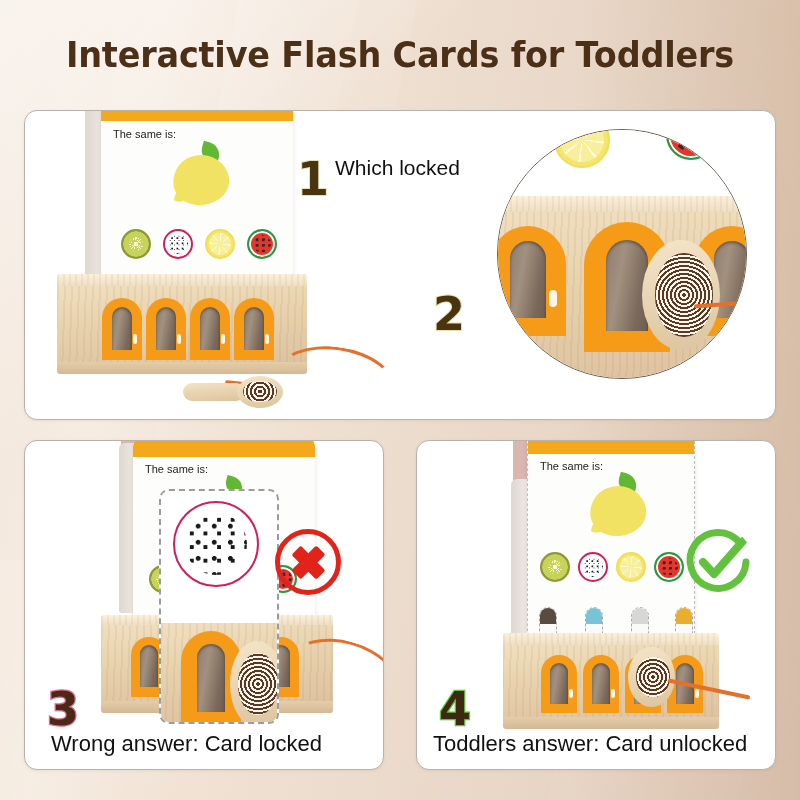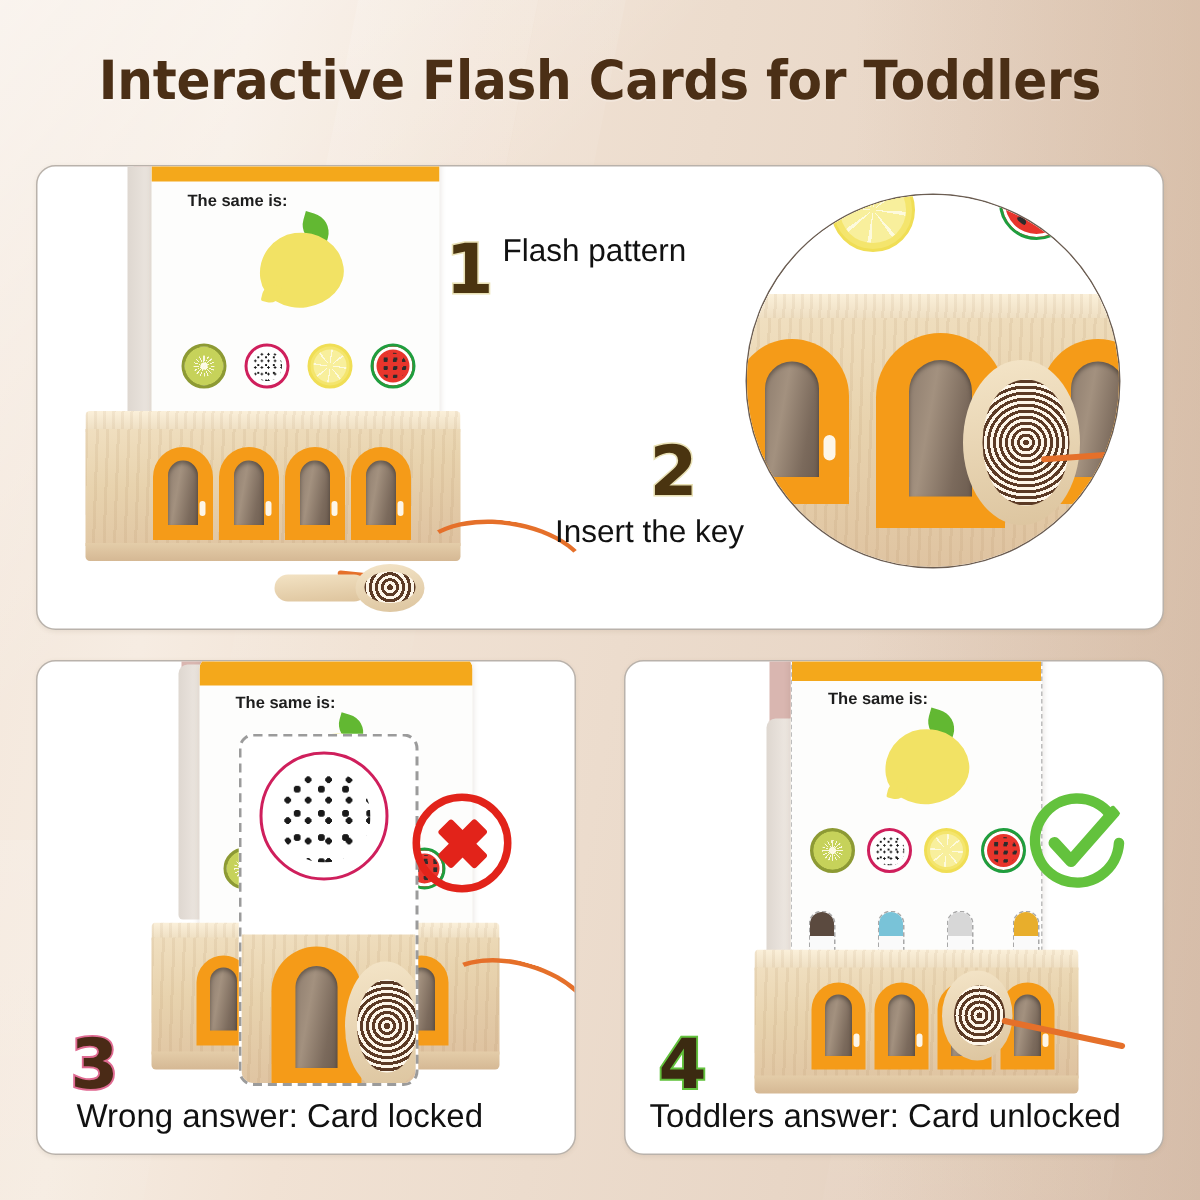--- a/index.html
+++ b/index.html
@@ -101,25 +101,24 @@
     box-shadow: 0 1px 4px rgba(120,100,80,0.18);
     overflow: hidden;
   }
   .card .card-head {
     position: absolute; left: 0; right: 0; top: 0;
     background: #F4A81B;
     border-radius: 9px 9px 0 0;
   }
   .card .card-label {
     position: absolute;
-    font-weight: 700;
+    font-weight: 400;
     color: #1d1d1d;
     font-family: "Liberation Sans", sans-serif;
     white-space: nowrap;
-    margin-left: 12px;
   }
   .card-edge {
     position: absolute;
     background: linear-gradient(90deg, #ded7d0, #f2ece6);
     border-radius: 6px 0 0 3px;
   }
   .card-edge-pink {
     position: absolute;
     background: #d9b6b0;
     border-radius: 5px 5px 0 0;
@@ -353,25 +352,24 @@
   <div class="cord" style="left:250px; top:236px; width:120px; height:68px; transform:rotate(8deg);"></div>
   <div class="cord-line" style="left:200px; top:272px; width:56px; transform:rotate(6deg);"></div>
   <div class="key" style="left:158px; top:265px; width:100px; height:32px;">
     <div class="handle"></div>
     <div class="disc"></div>
     <div class="rings"></div>
   </div>
 
   <div class="step s1" style="left:272px; top:45px;">1</div>
   <div class="step-text" style="left:310px; top:45px; width:190px;">
-    <div>Flash pattern</div>
+    <div>Which locked</div>
   </div>
 
   <div class="step s2" style="left:408px; top:180px;">2</div>
-  <div class="step-text" style="left:345px; top:232px; width:190px;">Insert the key</div>
 
   <div class="magnifier" style="left:472px; top:18px; width:250px; height:250px;">
     <div style="position:absolute; left:0; right:0; top:0; height:80px; background:#fff;"></div>
     <div class="fruit lemonslice" style="left:56px; top:-18px; width:56px; height:56px;"></div>
     <div class="fruit watermelon" style="left:168px; top:-20px; width:50px; height:50px;"></div>
 
     <div class="wood-top" style="position:absolute; left:0; right:0; top:66px; height:18px;"></div>
     <div class="wood" style="position:absolute; left:0; right:0; top:82px; bottom:0;"></div>
 
     <div class="slot" style="left:-8px; top:96px; width:76px; height:110px;">

